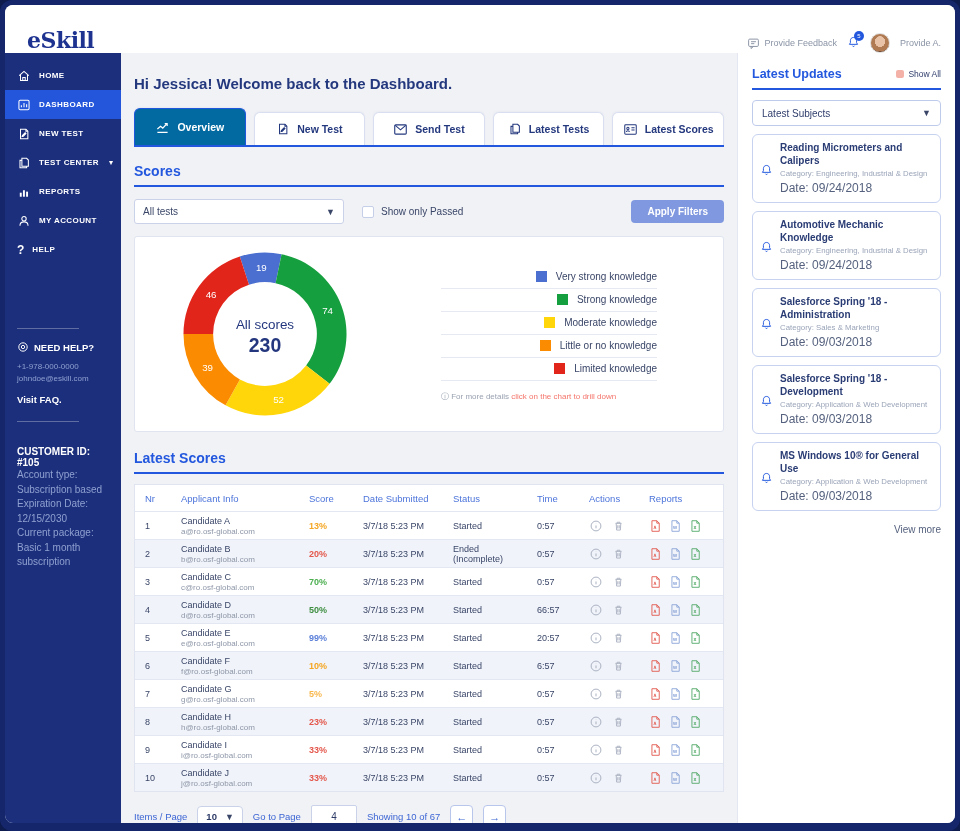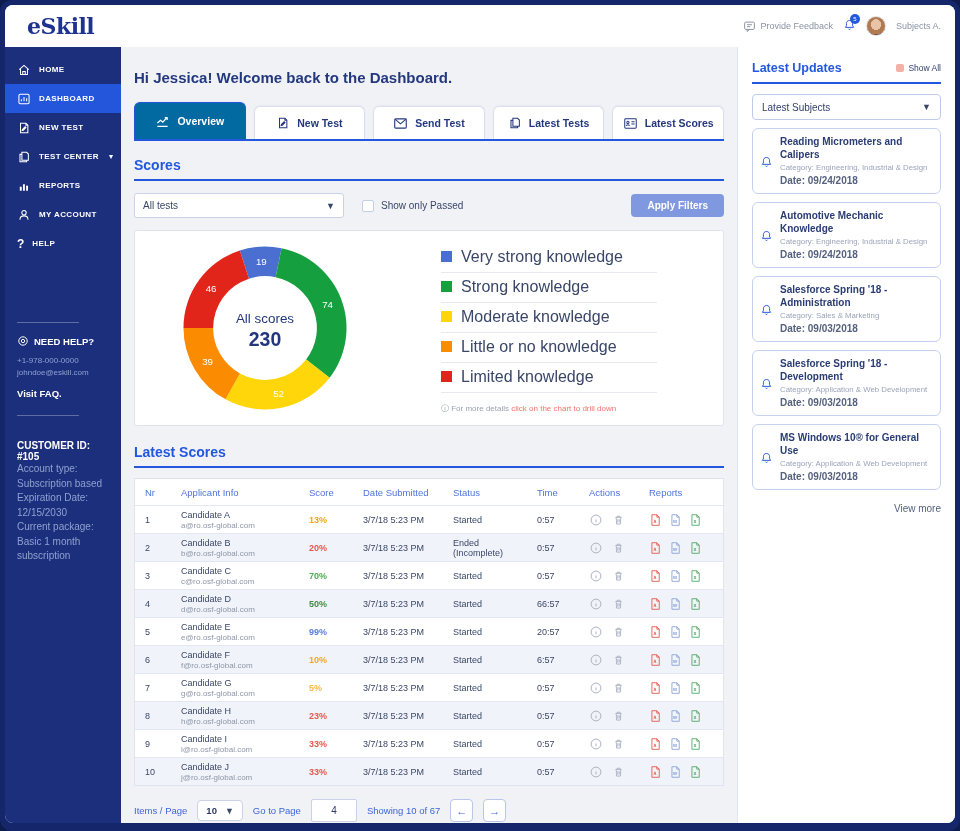--- a/index.html
+++ b/index.html
@@ -1,20 +1,20 @@
 <!DOCTYPE html>
 <html><head>
 <meta charset="utf-8">
 <style>
   html,body{margin:0;padding:0;background:#0d1b4d;}
   *{box-sizing:border-box;font-family:"Liberation Sans",sans-serif;}
   .frame{position:relative;width:960px;height:831px;background:#15266b;border-radius:12px;overflow:hidden;}
   .page{position:absolute;top:5px;left:5px;right:5px;bottom:8px;border-radius:8px;overflow:hidden;background:#F1F2F6;display:flex;flex-direction:column;}
   
-  .topbar{height:42px;background:#fff;display:flex;align-items:center;padding:0 14px 0 22px;flex:0 0 auto;}
+  .topbar{height:48px;background:#fff;display:flex;align-items:flex-end;padding:0 14px 0 22px;flex:0 0 auto;}
   .logo{font-family:"DejaVu Serif",serif;font-weight:bold;font-size:22px;color:#1e3390;letter-spacing:-0.5px;}
   .topbar-right{margin-left:auto;display:flex;align-items:center;gap:10px;color:#8a93a5;font-size:9px;}
   .feedback{display:flex;align-items:center;gap:4px;cursor:pointer;}
   .bell-wrap{position:relative;color:#2257DE;}
   .badge{position:absolute;top:-4px;right:-4px;width:10px;height:10px;border-radius:50%;background:#2257DE;color:#fff;font-size:6px;display:flex;align-items:center;justify-content:center;}
   .avatar{width:20px;height:20px;border-radius:50%;background:radial-gradient(circle at 50% 42%,#e8c3a8 0 38%,#b07a52 39% 70%,#6e4226 71%);border:1px solid #e0e0e0;}
   .body-row{flex:1;display:flex;min-height:0;}
   
   .sidebar{width:116px;background:#1c2f7c;color:#fff;flex:0 0 auto;padding-top:8px;}
   .sb-item{height:29px;display:flex;align-items:center;gap:8px;padding:0 8px 0 12px;cursor:pointer;}
@@ -41,21 +41,21 @@
   .sec-rule{height:2px;background:#2257DE;margin-top:6px;}
   .filter-row{margin-top:12px;display:flex;align-items:center;}
   .select-box{width:210px;height:25px;background:#fff;border:1px solid #c9d2e8;border-radius:3px;display:flex;align-items:center;padding:0 8px;font-size:10px;color:#3a4668;cursor:pointer;}
   .select-caret{margin-left:auto;color:#3a4668;font-size:9px;}
   .checkbox{width:12px;height:12px;background:#fff;border:1px solid #c5cfe8;border-radius:2px;margin-left:18px;cursor:pointer;}
   .check-label{font-size:10px;color:#3a4668;margin-left:7px;}
   .apply-btn{margin-left:auto;background:#8098df;color:#fff;font-size:10px;font-weight:bold;border:none;border-radius:4px;padding:6px 16px;cursor:pointer;}
   .chart-card{margin-top:12px;background:#fff;border:1px solid #dfe4f0;border-radius:3px;height:196px;display:flex;align-items:center;}
   .donut-wrap{margin-left:42px;width:176px;height:176px;flex:0 0 auto;}
   .legend{margin-left:88px;width:216px;}
-  .legend-item{display:flex;align-items:center;gap:9px;padding:5px 0 6px;border-bottom:1px solid #e6e9f2;font-size:16px;color:#3a4668;}
+  .legend-item{display:flex;align-items:center;gap:9px;padding:5px 0 6px;border-bottom:1px solid #e6e9f2;font-size:10px;color:#3a4668;justify-content:flex-end;}
   .legend-swatch{width:11px;height:11px;flex:0 0 auto;}
   .chart-note{margin-top:10px;font-size:8px;color:#9aa2b1;}
   .chart-note .red{color:#f4756b;}
   
   .table-card{margin-top:10px;background:#fff;border:1px solid #dfe4f0;}
   .t-grid{display:grid;grid-template-columns:36px 128px 54px 90px 84px 52px 60px auto;align-items:center;}
   .t-head{height:26px;font-size:9.5px;color:#4c74da;}
   .t-row{height:28px;border-top:1px solid #e3e7f1;font-size:9px;color:#3a4668;}
   .t-row:nth-child(even){background:#f0f3f9;}
   .t-cell{padding-left:10px;}
@@ -73,21 +73,21 @@
   .upd-head{display:flex;align-items:center;}
   .upd-title{font-size:12.5px;font-weight:bold;color:#2257DE;}
   .show-all{margin-left:auto;display:flex;align-items:center;gap:4px;font-size:8.5px;color:#33406e;cursor:pointer;}
   .show-all-sq{width:8px;height:8px;border-radius:2px;background:#f4b1a8;}
   .upd-rule{height:2px;background:#2257DE;margin-top:7px;}
   .upd-select{margin-top:10px;height:26px;border:1px solid #bfcbea;border-radius:4px;display:flex;align-items:center;padding:0 9px;font-size:10px;color:#33406e;cursor:pointer;}
   .upd-card{margin-top:8px;border:1px solid #c6d2f0;border-radius:6px;padding:7px 8px 7px 7px;display:flex;gap:7px;cursor:pointer;background:#fff;}
   .upd-bell{color:#2257DE;margin-top:2px;}
   .upd-card-title{font-size:10px;font-weight:bold;color:#2a3c74;line-height:1.25;}
   .upd-cat{font-size:7.8px;color:#9aa4b8;margin-top:2px;}
-  .upd-date{font-size:10px;color:#55617e;font-weight:bold;margin-top:3px;}
+  .upd-date{font-size:12px;color:#55617e;font-weight:normal;margin-top:3px;}
   .view-more{text-align:right;font-size:10px;color:#55617e;margin-top:13px;cursor:pointer;}
 </style>
 </head>
 <body>
 
 <div class="frame">
   <div class="page">
 
     <header class="topbar">
       <div class="logo">eSkill</div>
@@ -104,21 +104,21 @@
         <span class="bell-wrap">
           <span class="icon" id="ic-bell">
               <svg width="13" height="14" viewBox="0 0 16 16" fill="none" stroke="currentColor" stroke-width="1.2">
                 <path d="M8 2.4c2.4 0 3.8 1.7 3.8 3.9v2.6l1.2 2H3l1.2-2V6.3c0-2.2 1.4-3.9 3.8-3.9z"></path>
                 <path d="M6.7 12.6a1.4 1.4 0 0 0 2.6 0"></path>
               </svg>
             </span>
           <span class="badge">5</span>
         </span>
         <span class="avatar"></span>
-        <span>Subjects A.</span>
+        <span>Provide A.</span>
       </div>
     </header>
 
     <div class="body-row">
       <nav class="sidebar">
         <div id="sidebar-menu">
             <div class="sb-item">
               <span class="icon">
                 <svg width="14" height="14" viewBox="0 0 16 16" fill="none" stroke="currentColor" stroke-width="1.2">
                   <path d="M2.5 7.6 8 2.8l5.5 4.8M4 6.8V13.2h8V6.8"></path>

